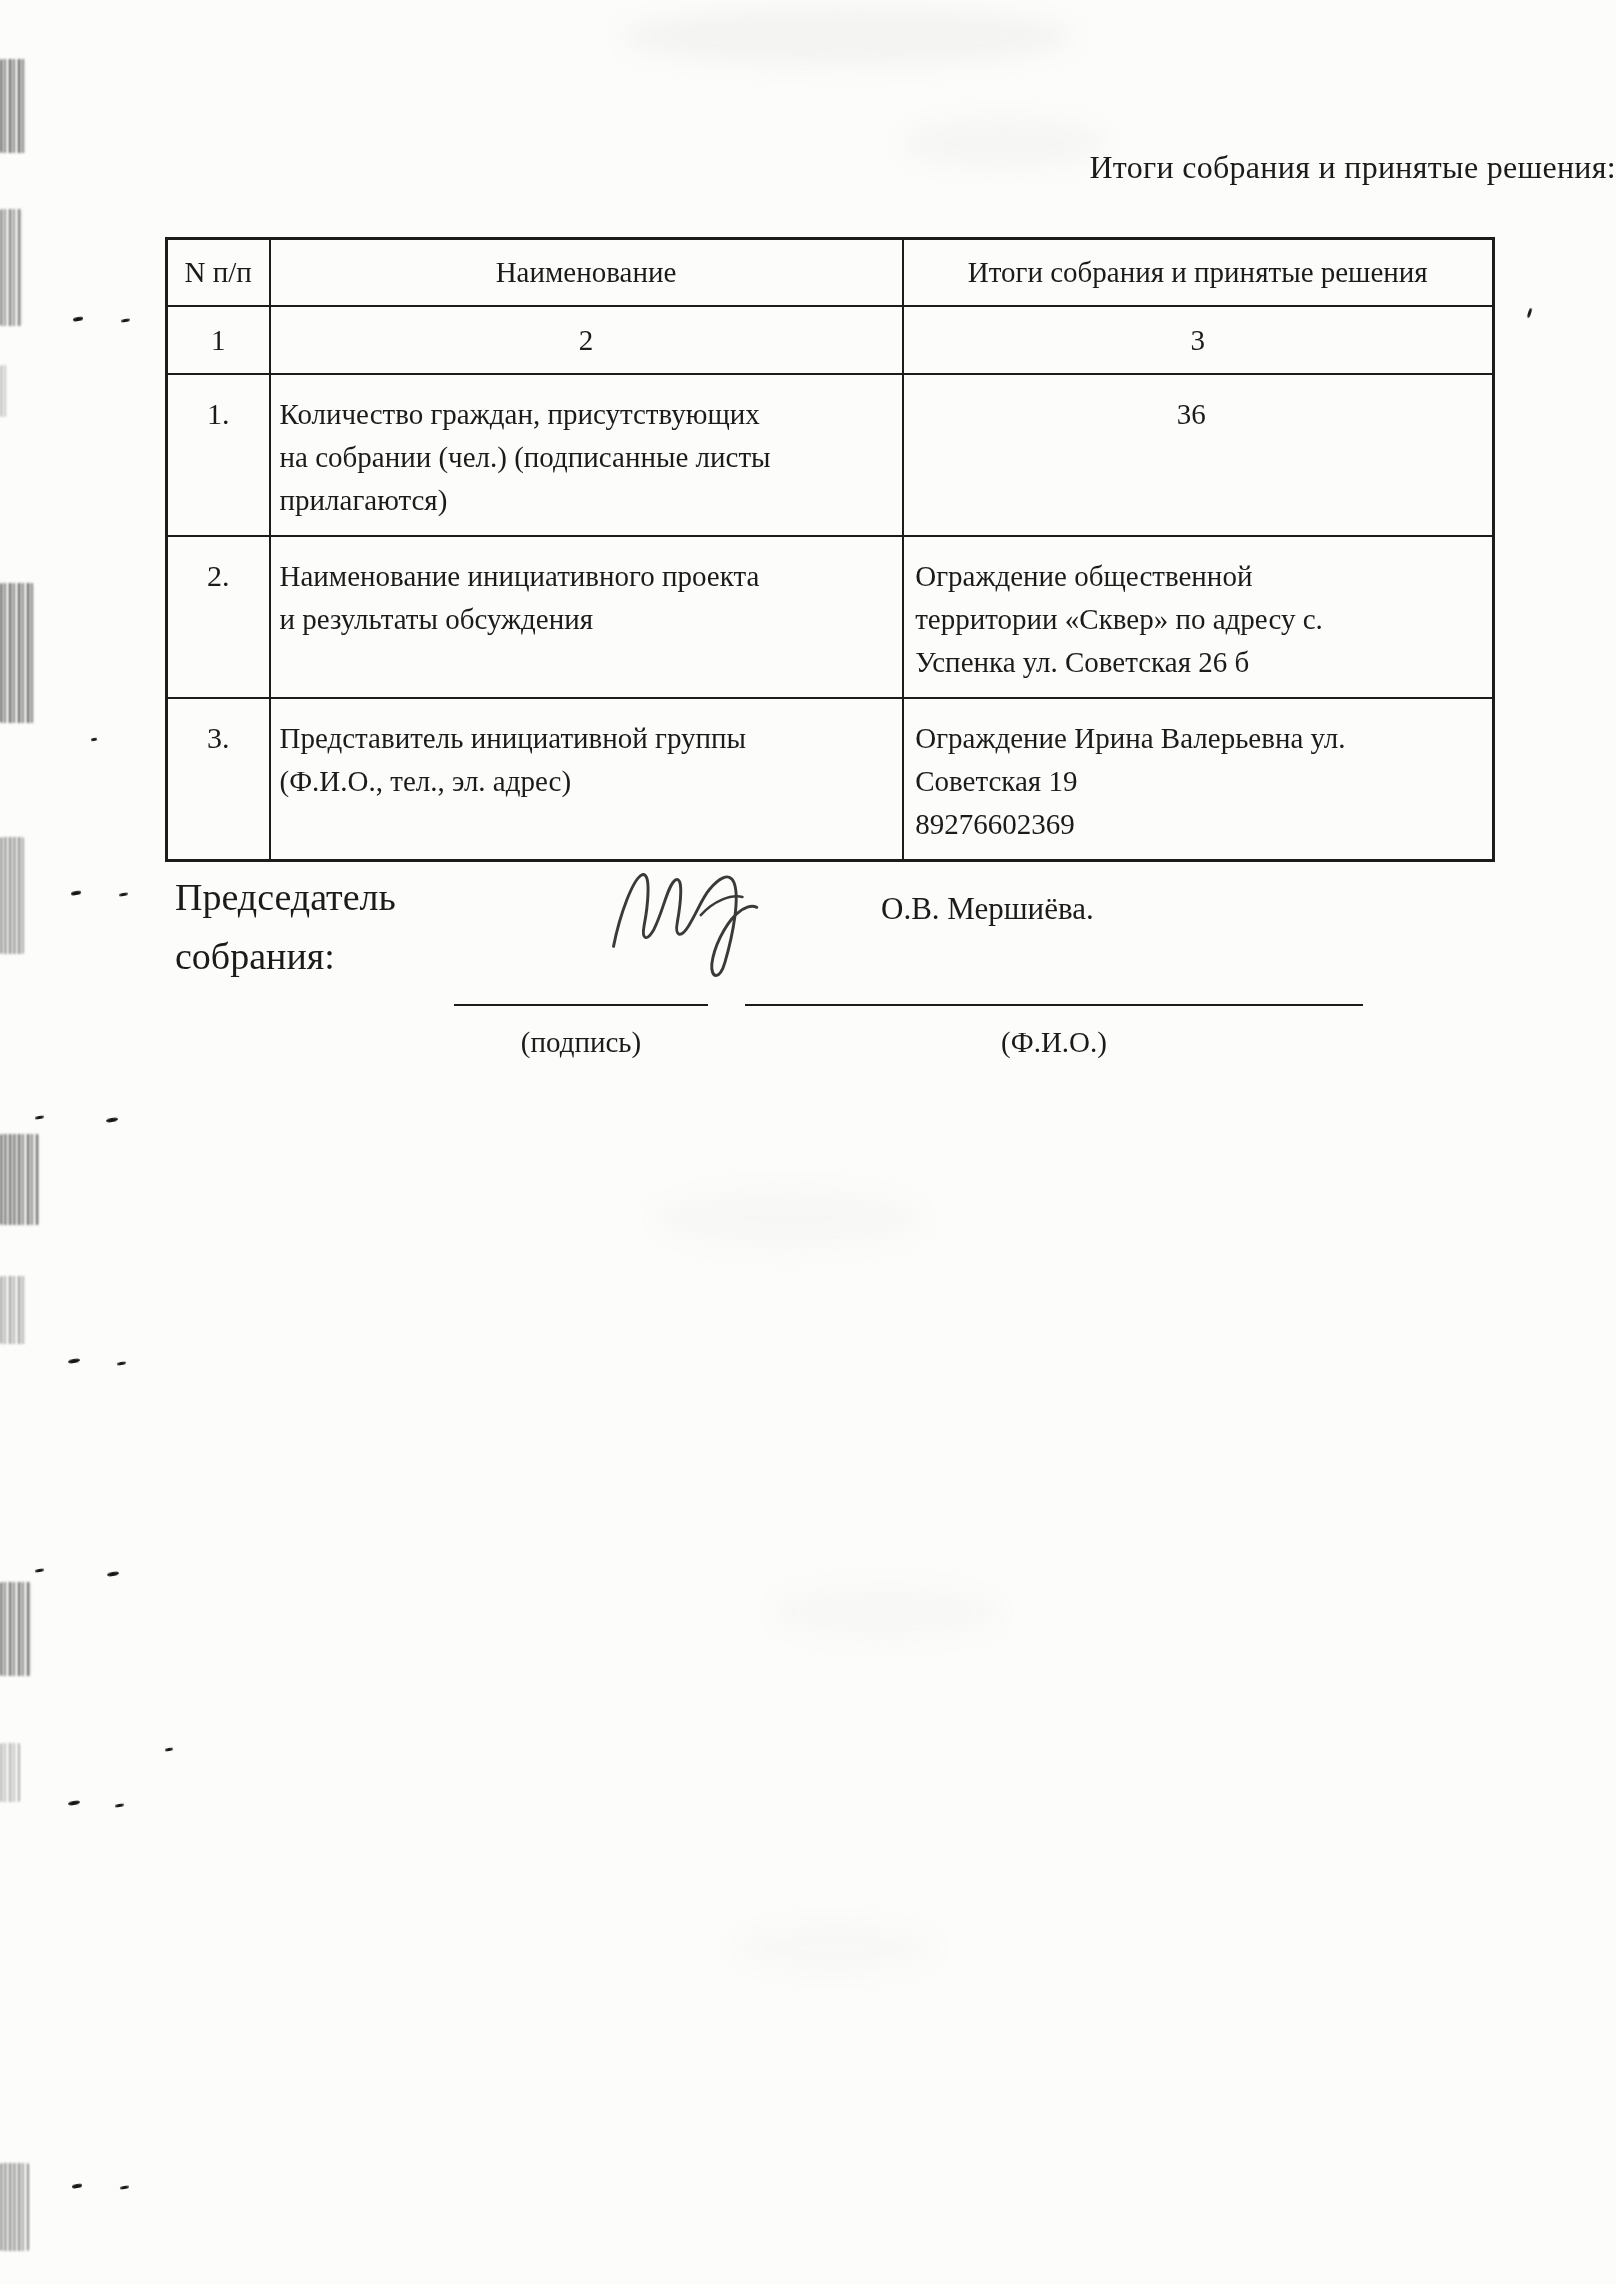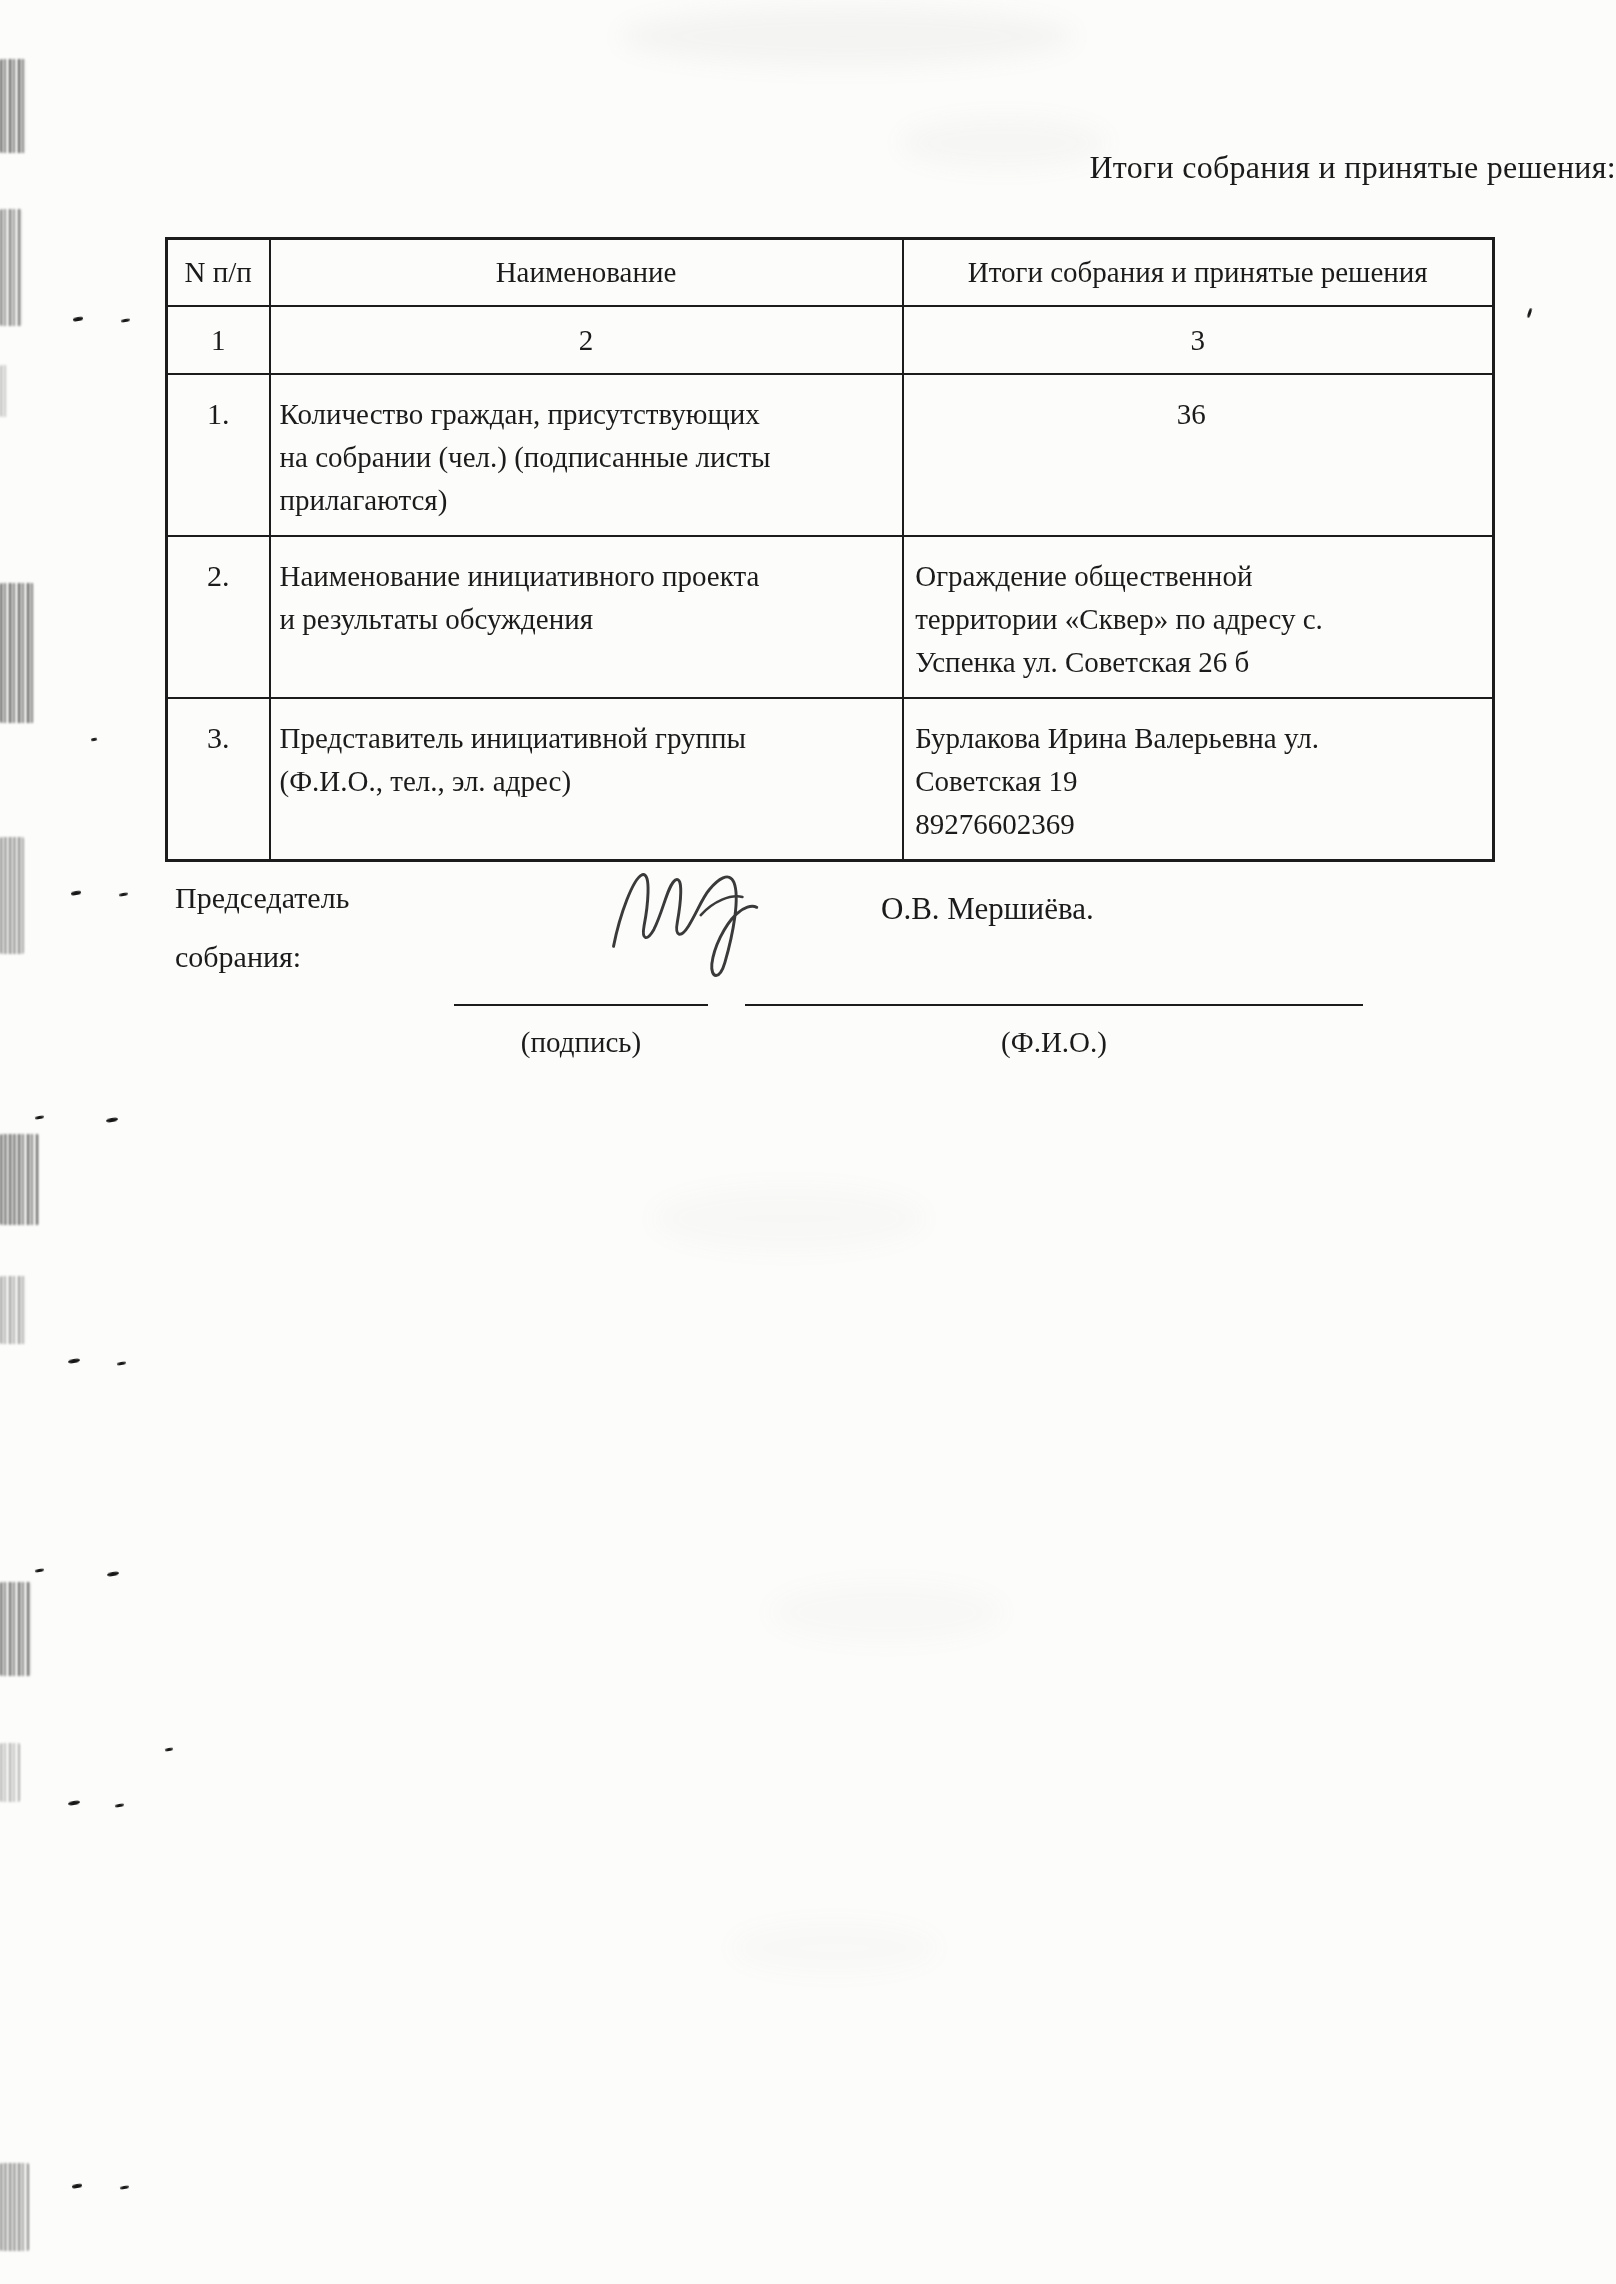--- a/index.html
+++ b/index.html
@@ -40,21 +40,21 @@
   tr.data-row-2{height:156px;}
   tr.data-row-3{height:143px;}
   td.cell-num{text-align:center;padding-top:22px;font-size:30px;}
   td.cell-name{padding:18px 13px 13px 9px;}
   td.cell-result{padding:18px 13px 13px 11.7px;}
   td.cell-result.centered{text-align:center;padding-left:0;}
   .ln{line-height:43px;white-space:nowrap;}
   
   .sig-role{
     position:absolute;left:175px;top:868px;
-    font-size:30px;line-height:59px;
+    font-size:38px;line-height:59px;
   }
   .sig-svg{position:absolute;left:603px;top:837px;}
   .sig-name{position:absolute;left:881px;top:891px;font-size:31px;white-space:nowrap;}
   .sig-line{position:absolute;top:1004px;border-top:2.6px solid #1c1c1c;height:0;}
   .sig-line.podpis{left:454px;width:254px;}
   .sig-line.fio{left:745px;width:618px;}
   .sig-caption{position:absolute;top:1026px;font-size:29px;text-align:center;}
   .sig-caption.podpis{left:454px;width:254px;}
   .sig-caption.fio{left:745px;width:618px;}
   
@@ -159,21 +159,21 @@
         </td>
       </tr>
 
       <tr class="data-row data-row-3">
         <td class="cell-num">3.</td>
         <td class="cell-name">
           <div class="ln">Представитель инициативной группы</div>
           <div class="ln">(Ф.И.О., тел., эл. адрес)</div>
         </td>
         <td class="cell-result">
-          <div class="ln">Бурлакова Ирина Валерьевна ул.</div>
+          <div class="ln">Ограждение Ирина Валерьевна ул.</div>
           <div class="ln">Советская 19</div>
           <div class="ln">89276602369</div>
         </td>
       </tr>
     </tbody>
   </table>
 
   <div class="sig-role">
     <div>Председатель</div>
     <div>собрания:</div>

